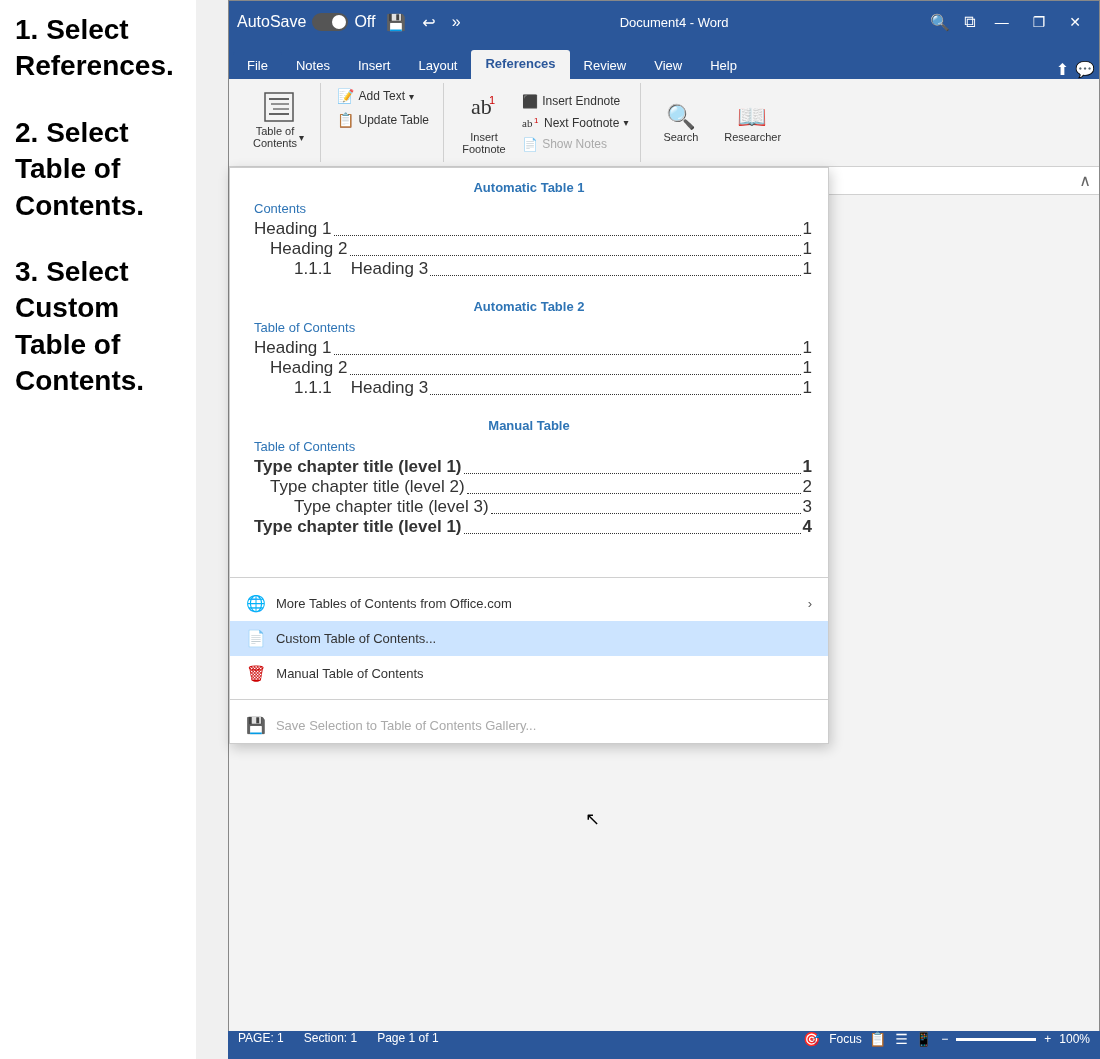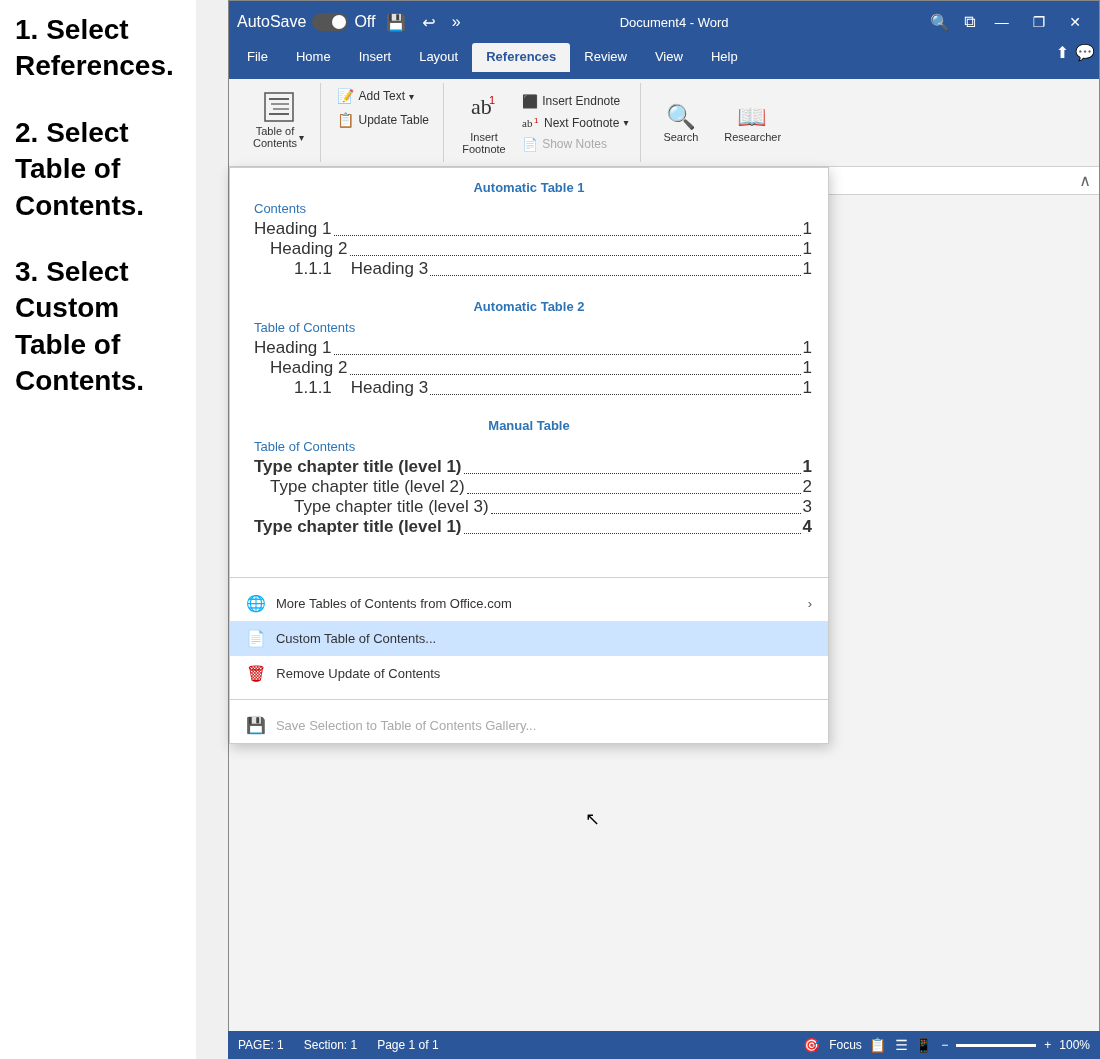--- a/index.html
+++ b/index.html
@@ -98,21 +98,21 @@
     .win-btn {
       color: white;
       font-size: 14px;
       padding: 3px 10px;
       cursor: pointer;
     }
 
     
     .ribbon-tabs {
       display: flex;
-      align-items: flex-start;
+      align-items: flex-end;
       background: #2b579a;
       height: 36px;
       padding: 0 4px;
       flex-shrink: 0;
     }
     .ribbon-tab {
       color: white;
       font-size: 13px;
       padding: 6px 14px;
       cursor: pointer;
@@ -362,21 +362,21 @@
 
     
     .status-bar {
       position: absolute;
       bottom: 0;
       left: 228px;
       width: 872px;
       height: 28px;
       background: #2b579a;
       display: flex;
-      align-items: center;
+      align-items: flex-start;
       padding: 0 10px;
       gap: 20px;
       flex-shrink: 0;
     }
     .status-item {
       color: white;
       font-size: 12px;
     }
     .status-right {
       margin-left: auto;
@@ -435,21 +435,21 @@
       <span class="title-bar-icon">🔍</span>
       <span class="title-bar-icon">⧉</span>
       <span class="win-btn">—</span>
       <span class="win-btn">❐</span>
       <span class="win-btn close">✕</span>
     </div>
   </div>
 
   <div class="ribbon-tabs">
     <div class="ribbon-tab file">File</div>
-    <div class="ribbon-tab">Home</div>
+    <div class="ribbon-tab">Notes</div>
     <div class="ribbon-tab">Insert</div>
     <div class="ribbon-tab">Layout</div>
     <div class="ribbon-tab active">References</div>
     <div class="ribbon-tab">Review</div>
     <div class="ribbon-tab">View</div>
     <div class="ribbon-tab">Help</div>
     <div style="margin-left:auto; display:flex; gap:6px; align-items:center;">
       <span style="color:white; font-size:16px; cursor:pointer;">⬆</span>
       <span style="color:white; font-size:16px; cursor:pointer;">💬</span>
     </div>
@@ -620,21 +620,21 @@
       <span class="menu-item-arrow">›</span>
     </div>
 
     <div class="menu-item highlighted">
       <span class="menu-icon">📄</span>
       <span>Custom Table of Contents...</span>
     </div>
 
     <div class="menu-item">
       <span class="menu-icon" style="color:#c00;">🗑</span>
-      <span>Remove Update of Contents</span>
+      <span>Manual Table of Contents</span>
     </div>
 
     <div class="divider"></div>
 
     <div class="menu-item disabled">
       <span class="menu-icon">💾</span>
       <span>Save Selection to Table of Contents Gallery...</span>
     </div>
   </div>
 

